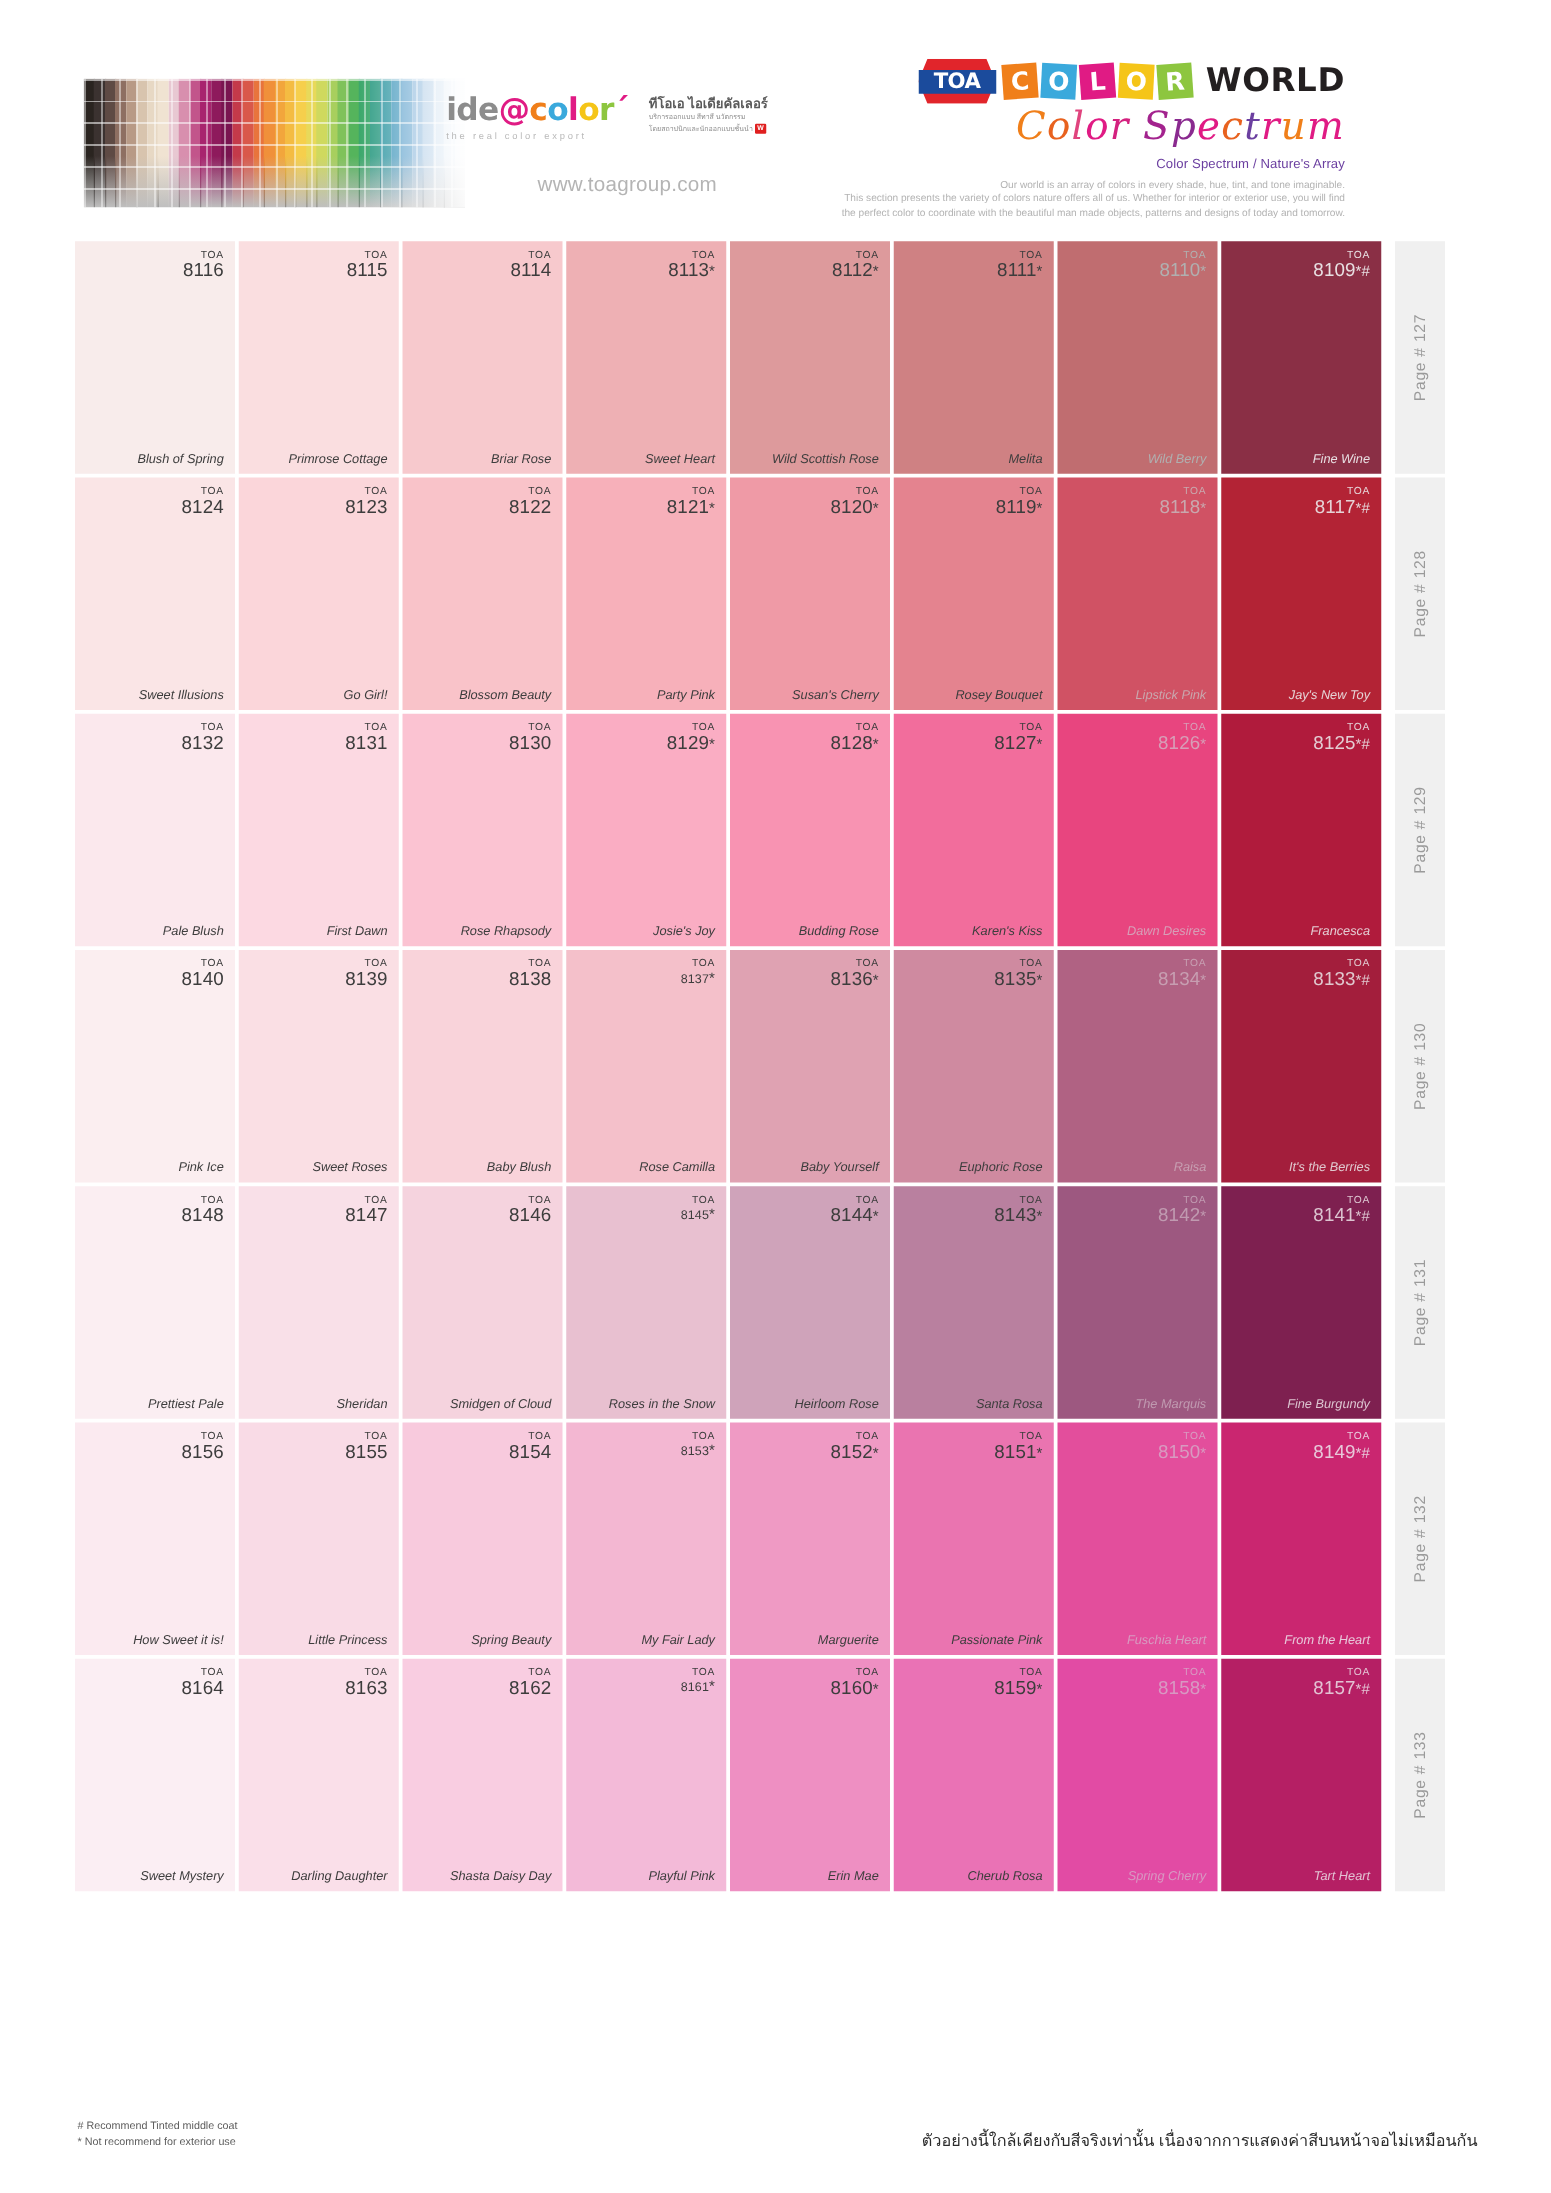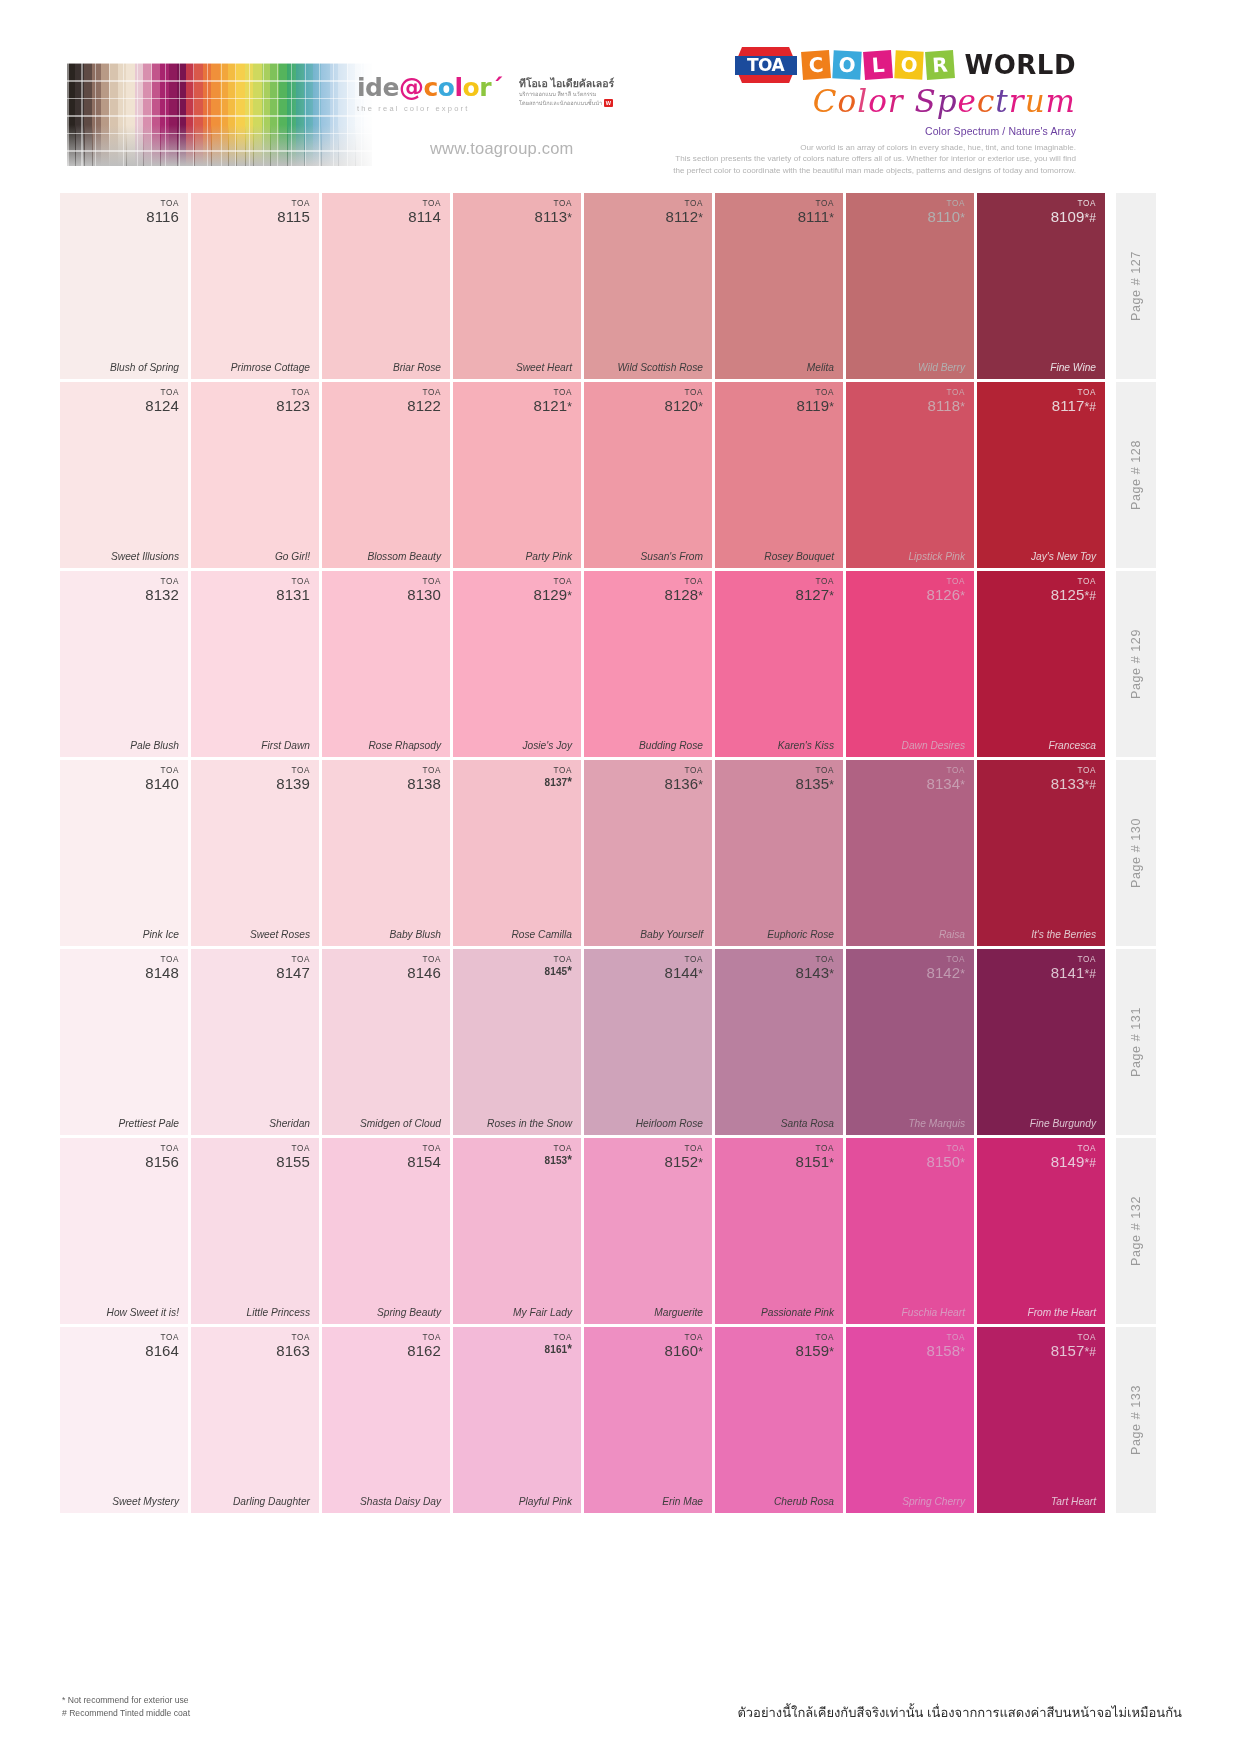--- a/index.html
+++ b/index.html
@@ -109,21 +109,21 @@
   }
   .row { display: flex; gap: 3px; margin-bottom: 3px; height: 186px; }
   .swatch {
     position: relative; width: 128px; height: 186px; flex: 0 0 128px;
   }
   .swatch .code {
     position: absolute; right: 9px; top: 7px; text-align: right; line-height: 1.05;
   }
   .swatch .code .toa { font-size: 8.2px; letter-spacing: .6px; display: block; }
   .swatch .code .num { font-size: 15px; letter-spacing: .1px; display: block; }
-  .swatch .code .num.small { font-size: 10px; font-weight: bold; }
+  .swatch .code .num.small { font-size: 10px; }
   .swatch .code .num .mark { font-size: 12px; }
   .swatch .name {
     position: absolute; right: 9px; bottom: 6px; font-size: 10.2px; white-space: nowrap; font-style: italic;
   }
   .pagetab {
     position: relative; flex: 0 0 40px; width: 40px; height: 186px;
     background: #f0f0f0; margin-left: 8px;
   }
   .pagetab span {
     position: absolute; left: 50%; top: 50%;
@@ -322,21 +322,21 @@
             <span class="toa">TOA</span>
             <span class="num">8121<span class="mark">*</span></span>
           </div>
           <div class="name">Party Pink</div>
         </div>
         <div class="swatch" style="background: rgb(239, 154, 166); color: rgb(61, 61, 61);">
           <div class="code">
             <span class="toa">TOA</span>
             <span class="num">8120<span class="mark">*</span></span>
           </div>
-          <div class="name">Susan's From</div>
+          <div class="name">Susan's Cherry</div>
         </div>
         <div class="swatch" style="background: rgb(228, 131, 143); color: rgb(61, 61, 61);">
           <div class="code">
             <span class="toa">TOA</span>
             <span class="num">8119<span class="mark">*</span></span>
           </div>
           <div class="name">Rosey Bouquet</div>
         </div>
         <div class="swatch" style="background: rgb(208, 82, 100); color: rgb(201, 167, 173);">
           <div class="code">
@@ -657,18 +657,18 @@
           </div>
           <div class="name">Tart Heart</div>
         </div>
         <div class="pagetab">
           <span>Page # 133</span>
         </div>
       </div>
     </div>
 
   <div class="footer">
+    <div class="notes"># Recommend Tinted middle coat</div>
     <div class="notes">* Not recommend for exterior use</div>
-    <div class="notes"># Recommend Tinted middle coat</div>
     <div class="thai">ตัวอย่างนี้ใกล้เคียงกับสีจริงเท่านั้น เนื่องจากการแสดงค่าสีบนหน้าจอไม่เหมือนกัน</div>
   </div>
 
 </div>
 
 </body></html>

